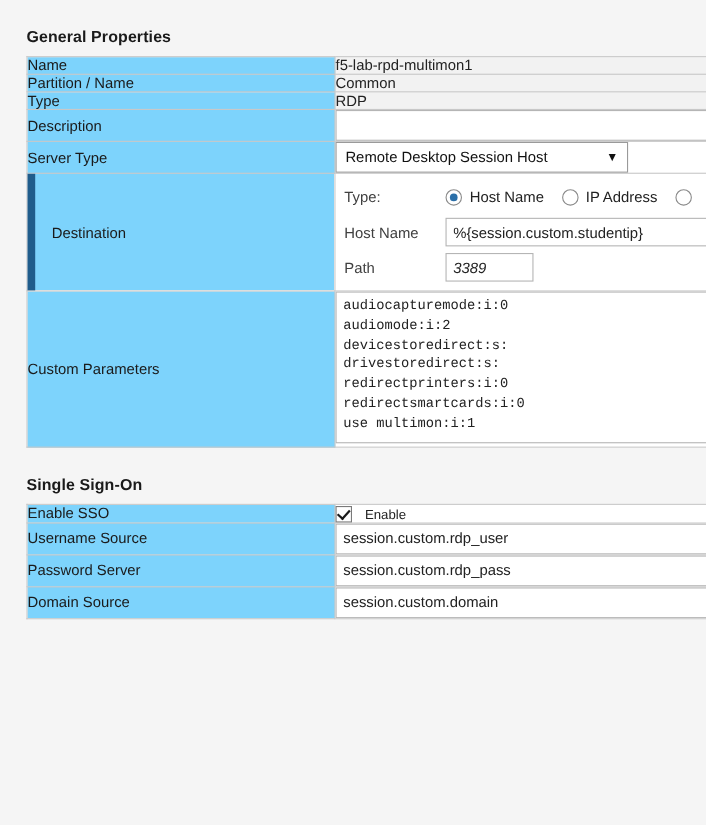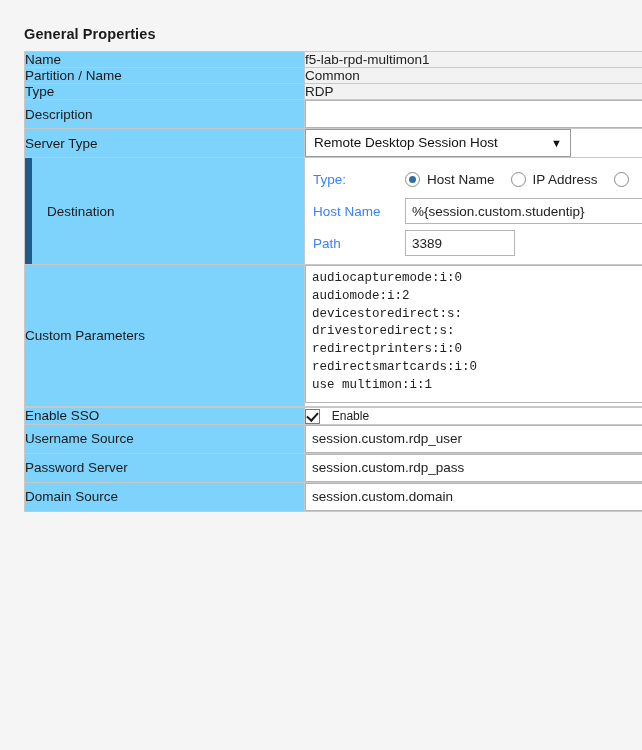--- a/index.html
+++ b/index.html
@@ -108,21 +108,21 @@
     display: flex;
     align-items: center;
     margin-bottom: 6px;
     height: 26px;
   }
   .dest-row:last-child { margin-bottom: 0; }
   .dest-key {
     width: 92px;
     flex: 0 0 92px;
     font-size: 13.5px;
-    color: #3b82f6;
+    color: #404040;
   }
   .radio {
     width: 15px;
     height: 15px;
     border-radius: 50%;
     border: 1px solid #8a8a8a;
     background: #fff;
     display: inline-block;
     position: relative;
     vertical-align: middle;
@@ -141,22 +141,23 @@
   .radio-label {
     font-size: 13.5px;
     margin-right: 16px;
     vertical-align: middle;
   }
   .input-host {
     width: 262px;
     height: 26px;
   }
   .input-port {
-    width: 110px;
+    width: 80px;
     height: 26px;
+    font-style: italic;
   }
   
   textarea.params {
     font-family: "Liberation Mono", monospace;
     font-size: 12.5px;
     line-height: 1.42;
     color: #222;
     border: 1px solid #b5b5b5;
     background: #fff;
     width: 420px;
@@ -282,20 +283,21 @@
 devicestoredirect:s:
 drivestoredirect:s:
 redirectprinters:i:0
 redirectsmartcards:i:0
 use multimon:i:1</textarea>
       </td>
     </tr>
   </tbody>
     </table>
 
+  <div class="section-title">Single Sign-On</div>
 
   <table class="props">
     <tbody>
         <tr>
       <td class="label">Enable SSO</td>
       <td class="value white sso-cell">
         <span class="checkbox checked"></span>
         <span class="cb-label">Enable</span>
       </td>
     </tr>

